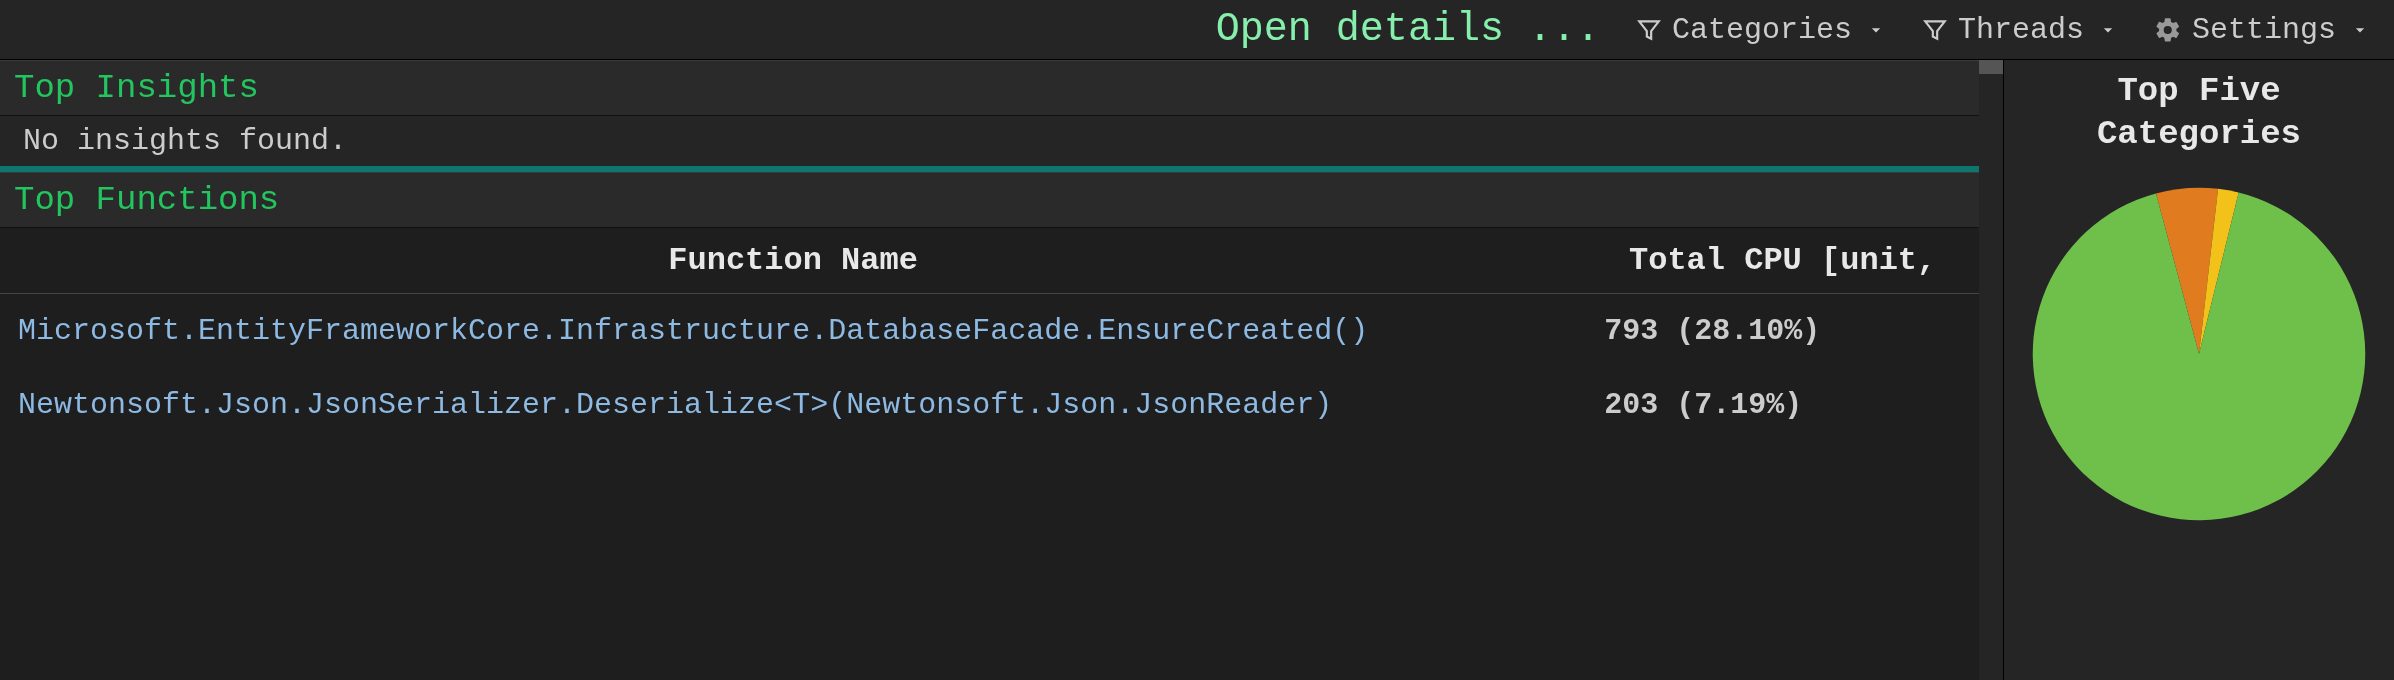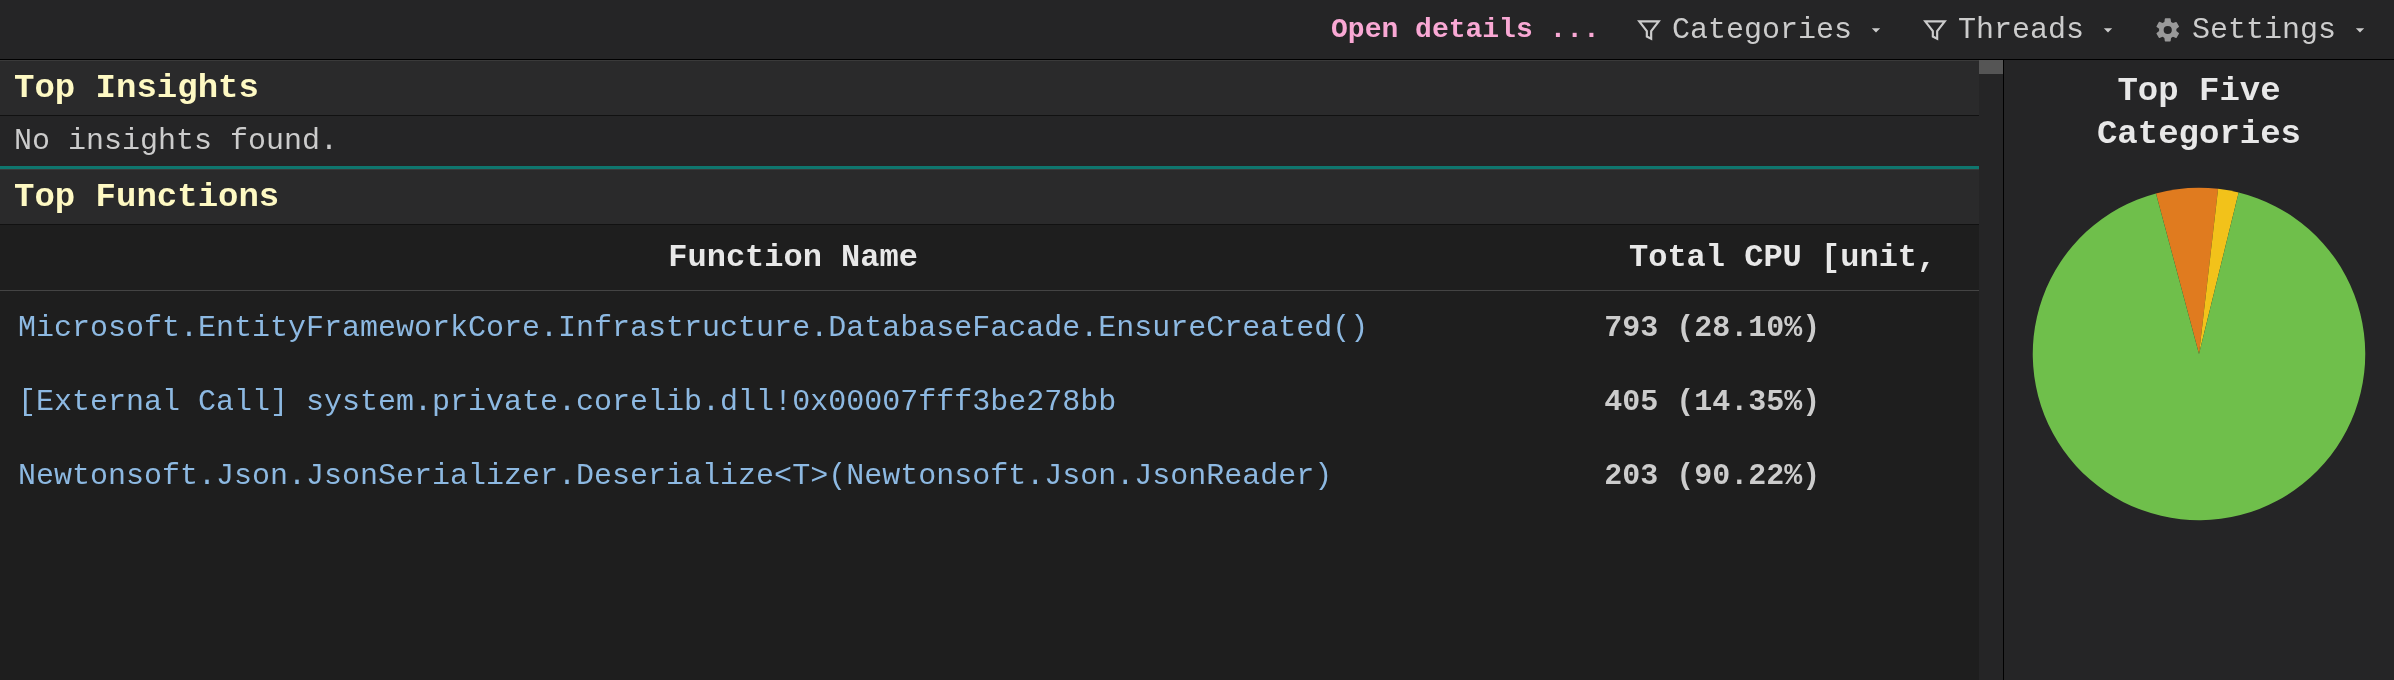--- a/index.html
+++ b/index.html
@@ -22,24 +22,23 @@
     height: 60px;
     display: flex;
     align-items: center;
     justify-content: flex-end;
     gap: 36px;
     padding: 0 24px 0 0;
     background: #252526;
     border-bottom: 1px solid #000;
   }
   .toolbar-link {
-    color: #f9a8d4;
-    font-size: 28px;
+    color: #86efac;
+    font-size: 40px;
     cursor: pointer;
-    font-weight: bold;
   }
   .toolbar-btn {
     display: flex;
     align-items: center;
     gap: 10px;
     color: #cccccc;
     font-size: 30px;
     cursor: pointer;
     font-family: inherit;
   }
@@ -79,33 +78,33 @@
     flex-shrink: 0;
     display: flex;
     flex-direction: column;
     align-items: center;
     background: #252526;
     padding-top: 10px;
   }
 
   .section-header {
     font-size: 34px;
-    font-weight: bold;
-    color: #fef9c3;
+    font-weight: normal;
+    color: #22c55e;
     padding: 8px 14px;
     background: #2a2a2b;
     border-top: 1px solid #3a3a3a;
     border-bottom: 1px solid #111;
   }
   .section-body {
     font-size: 30px;
     color: #cccccc;
-    padding: 8px 14px;
-    background: #252526;
-    border-bottom: 3px solid #0f766e;
+    padding: 8px 23px;
+    background: #252526;
+    border-bottom: 6px solid #0f766e;
   }
 
   .table {
     width: calc(100% - 24px);
     border-collapse: collapse;
   }
   .table th {
     text-align: center;
     font-size: 32px;
     font-weight: bold;
@@ -198,26 +197,22 @@
             <th>Function Name</th>
             <th class="cpu">Total CPU [unit,</th>
           </tr>
         </thead>
         <tbody id="fn-tbody">
             <tr>
               <td><span class="fn-link">Microsoft.EntityFrameworkCore.Infrastructure.DatabaseFacade.EnsureCreated()</span></td>
               <td class="cpu-cell">793 (28.10%)</td>
             </tr>
             <tr>
-              <td><span class="fn-link">[External Call] system.private.corelib.dll!0x00007fff3be278bb</span></td>
-              <td class="cpu-cell">405 (14.35%)</td>
-            </tr>
-            <tr>
               <td><span class="fn-link">Newtonsoft.Json.JsonSerializer.Deserialize&lt;T&gt;(Newtonsoft.Json.JsonReader)</span></td>
-              <td class="cpu-cell">203 (90.22%)</td>
+              <td class="cpu-cell">203 (7.19%)</td>
             </tr>
           </tbody>
       </table>
     </div>
 
     <div class="right">
       <div class="pie-title">
         <span>Top Five</span><br>
         <span>Categories</span>
       </div>

